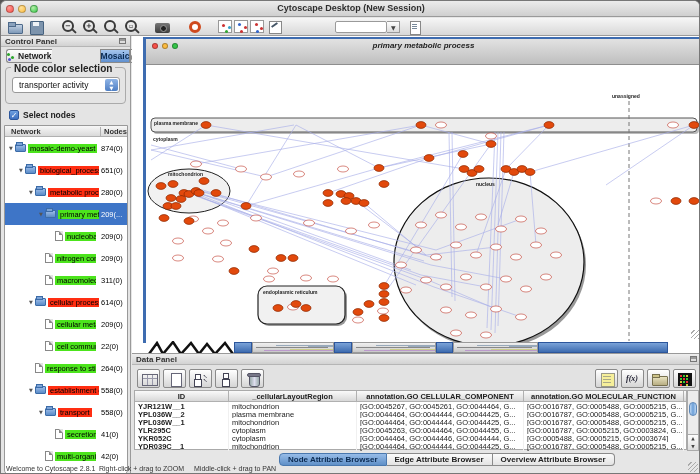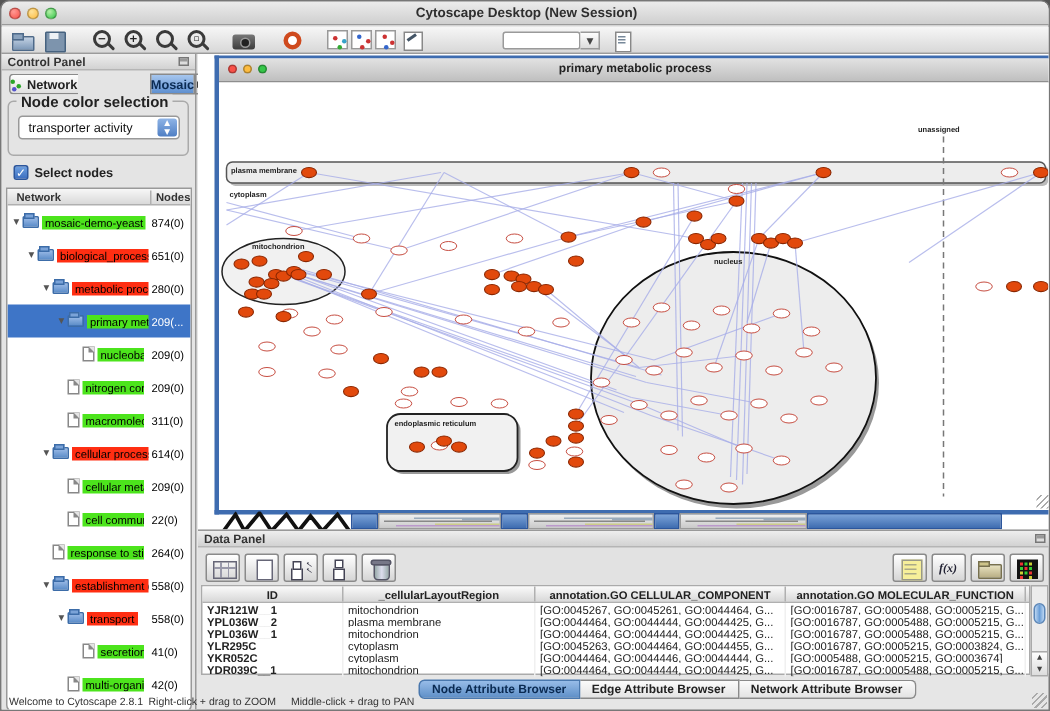--- a/index.html
+++ b/index.html
@@ -83,21 +83,21 @@
   .tdoc{flex:none;width:8px;height:10px;background:#fff;border:1px solid #888;margin-right:2px;position:relative;}
   .tdoc::before{content:"";position:absolute;right:-1px;top:-1px;border-style:solid;border-width:0 4px 4px 0;border-color:#bbb #e4e4e4 #888 #bbb;}
   .tlabel{padding:0 2px;overflow:hidden;}
   .tlabel.green{background:#4ce41c;}
   .tlabel.red{background:#ff2e12;}
   .tcount{position:absolute;left:96px;color:#000;}
   .trow.sel .tcount{color:#fff;}
   
   .desktop{position:absolute;left:131px;top:35px;width:569px;height:317px;background:#fff;overflow:hidden;}
   .iframe{position:absolute;left:11px;top:1px;width:558px;height:306px;border:solid #3e6cb0;border-width:2px 0 3px 3px;background:#fff;}
-  .iftitle{height:16px;background:linear-gradient(#e2e2e2,#bfbfbf);border-bottom:1px solid #8e8e8e;position:relative;}
+  .iftitle{height:26px;background:linear-gradient(#e2e2e2,#bfbfbf);border-bottom:1px solid #8e8e8e;position:relative;font-style:italic;}
   .iftitle .t{position:absolute;left:0;right:0;top:2px;text-align:center;font-size:8px;font-weight:bold;color:#222;}
   .itl{position:absolute;top:4px;width:6px;height:6px;border-radius:50%;border:1px solid rgba(0,0,0,.3);}
   .itl.r{left:6px;background:#f85149;} .itl.y{left:16px;background:#fdbc40;} .itl.g{left:26px;background:#35c649;}
   .canvas{position:relative;width:553px;height:285px;background:#fff;overflow:hidden;}
   .ifgrip{position:absolute;right:1px;bottom:1px;width:9px;height:9px;
     background:repeating-linear-gradient(135deg,transparent 0 2px,#aaa 2px 3px);}
   .frag-blue{position:absolute;background:linear-gradient(#7ba3d8,#3e6cb0);border:1px solid #2c569c;}
   .frag-bar{position:absolute;background:linear-gradient(#f0f0f0,#c9c9c9);border:1px solid #9a9a9a;overflow:hidden;}
   .frag-bar::before{content:"";position:absolute;left:3px;top:4px;width:90%;height:1px;background:#888;
     box-shadow:8px 3px 0 #b9c,20px -2px 0 #9ab,34px 2px 0 #cc8,52px -1px 0 #9ab;}
@@ -585,19 +585,19 @@
       <div class="vscroll">
         <div class="vthumb"></div>
         <div class="varrows">▲<br>▼</div>
       </div>
     </div>
   </div>
 
   <div class="bottabs" id="bottabs">
       <div class="btab sel">Node Attribute Browser</div>
       <div class="btab">Edge Attribute Browser</div>
-      <div class="btab last">Network Attribute Browser</div>
+      <div class="btab last">Overview Attribute Browser</div>
     </div>
   <div class="statustext" style="left:5px">Welcome to Cytoscape 2.8.1</div>
   <div class="statustext" style="left:98px">Right-click + drag to ZOOM</div>
   <div class="statustext" style="left:193px">Middle-click + drag to PAN</div>
   <div class="wingrip"></div>
 </div>
 
 </body></html>

